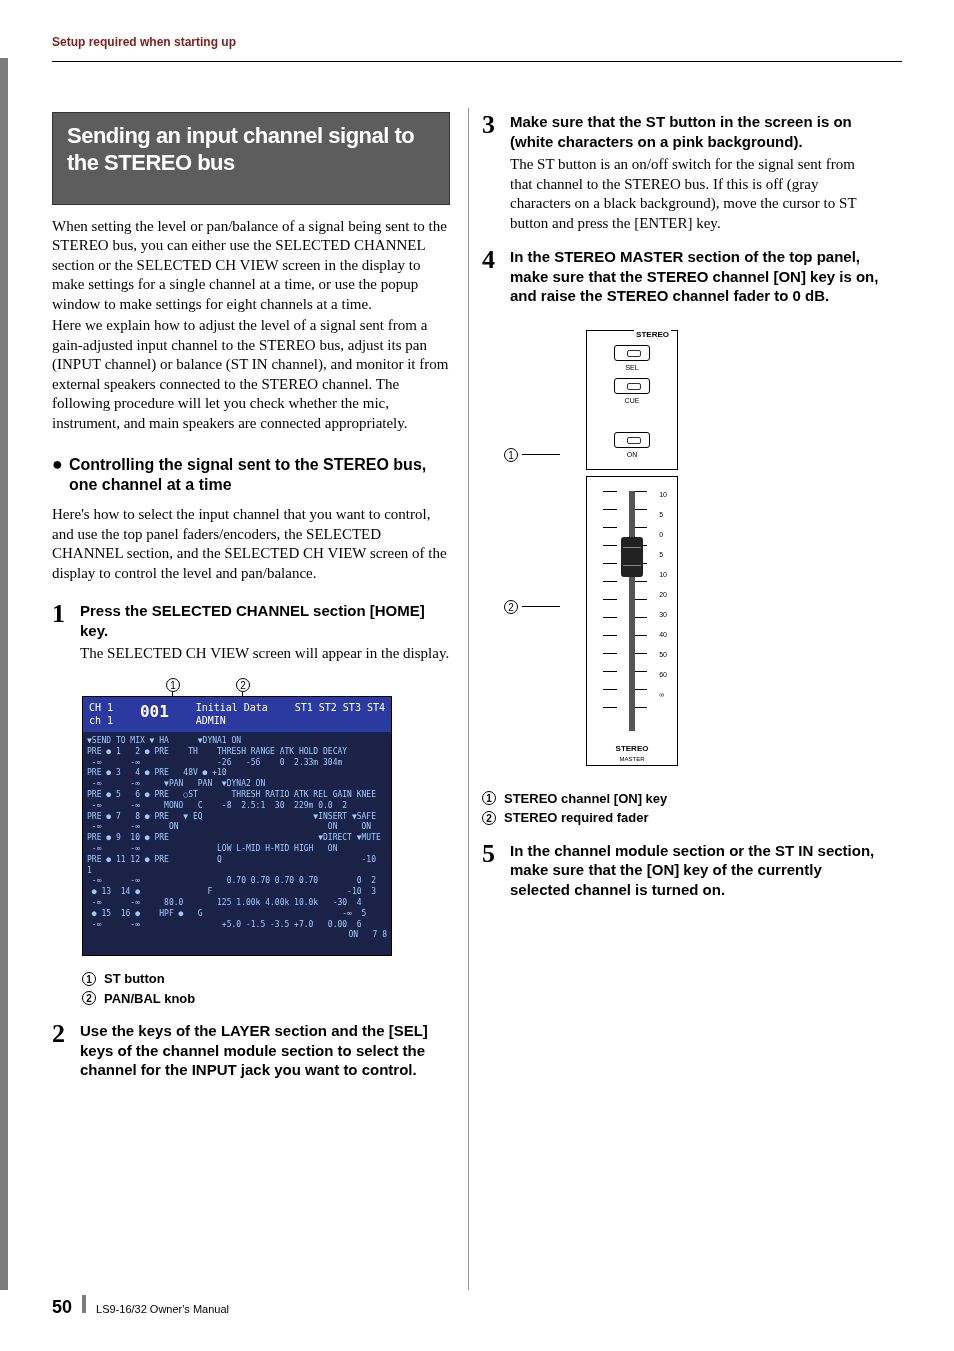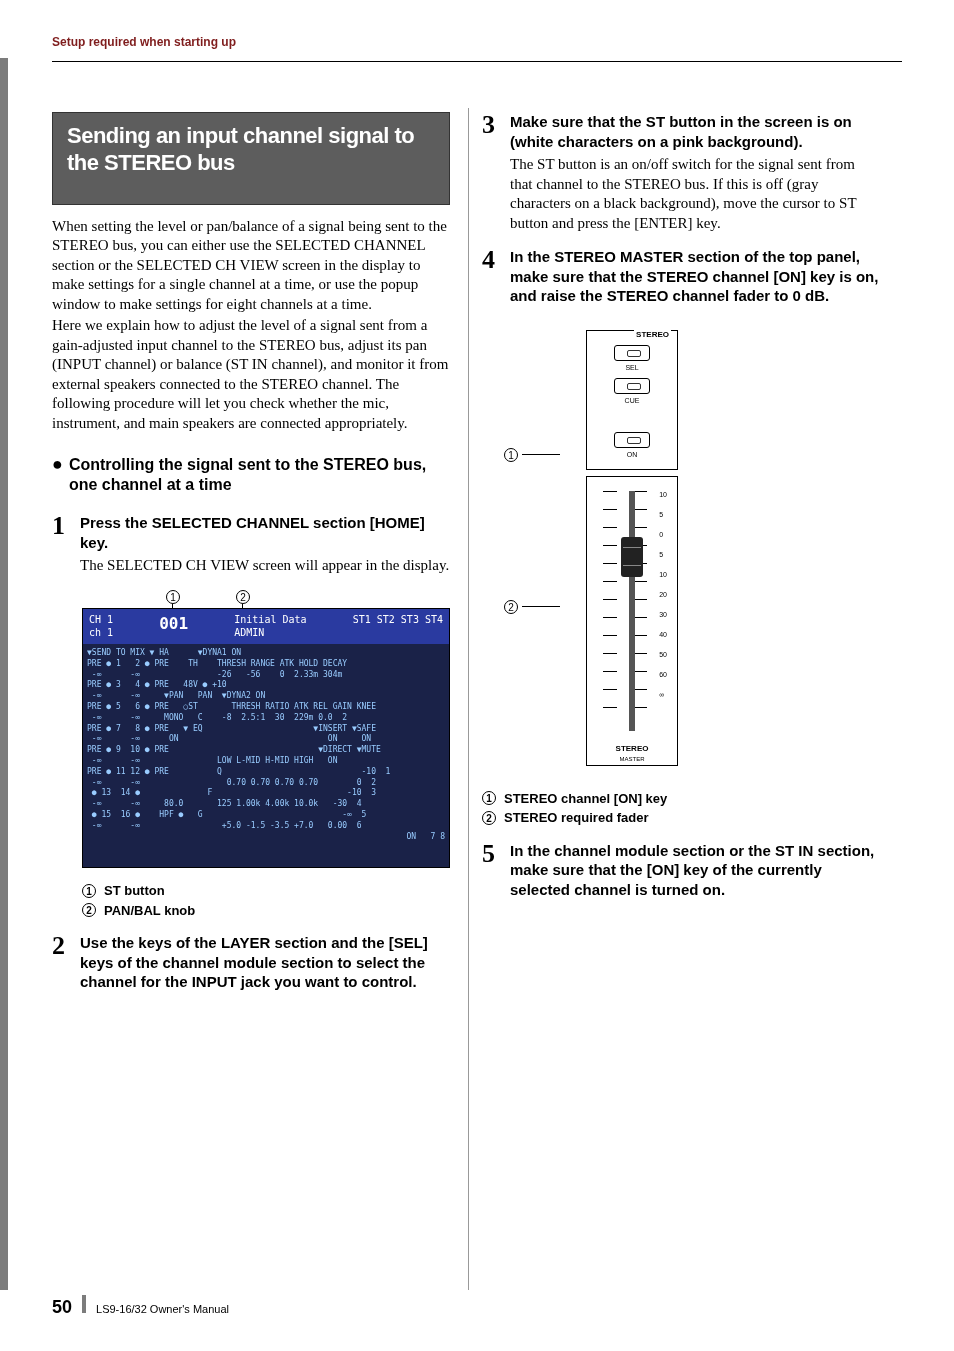--- a/index.html
+++ b/index.html
@@ -114,21 +114,21 @@
   .step-text {
     font-family: "Times New Roman", Times, serif;
     font-size: 15px;
     line-height: 1.3;
   }
   .step-first { margin-top: 18px; }
   .figure {
     margin: 14px 0 14px 30px;
   }
   .fig-placeholder {
-    width: 368px;
+    width: 310px;
     height: 260px;
     background: #1a2248;
     border: 1px solid #000;
     position: relative;
     color: #aee;
     font-family: monospace;
     font-size: 9px;
   }
   .fig-placeholder .topbar {
     background: #2a3aa0;
@@ -338,20 +338,21 @@
       <div class="body-block">
         <p class="body-para">When setting the level or pan/balance of a signal being sent to the STEREO bus, you can either use the SELECTED CHANNEL section or the SELECTED CH VIEW screen in the display to make settings for a single channel at a time, or use the popup window to make settings for eight channels at a time.</p>
         <p class="body-para">Here we explain how to adjust the level of a signal sent from a gain-adjusted input channel to the STEREO bus, adjust its pan (INPUT channel) or balance (ST IN channel), and monitor it from external speakers connected to the STEREO channel. The following procedure will let you check whether the mic, instrument, and main speakers are connected appropriately.</p>
       </div>
 
       <div class="sub-head">
         <span class="bullet-dot">●</span>
         <span>Controlling the signal sent to the STEREO bus, one channel at a time</span>
       </div>
 
+      <p class="body-para">Here's how to select the input channel that you want to control, and use the top panel faders/encoders, the SELECTED CHANNEL section, and the SELECTED CH VIEW screen of the display to control the level and pan/balance.</p>
 
       <div class="step step-first">
         <div class="step-num">1</div>
         <div class="step-body">
           <div class="step-title">Press the SELECTED CHANNEL section [HOME] key.</div>
           <div class="step-text">The SELECTED CH VIEW screen will appear in the display.</div>
         </div>
       </div>
 
       <div class="figure">

